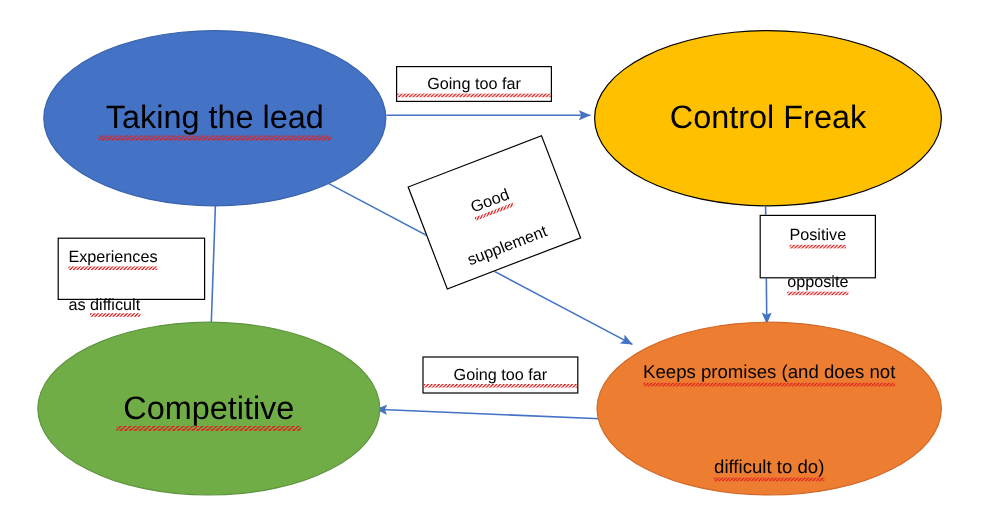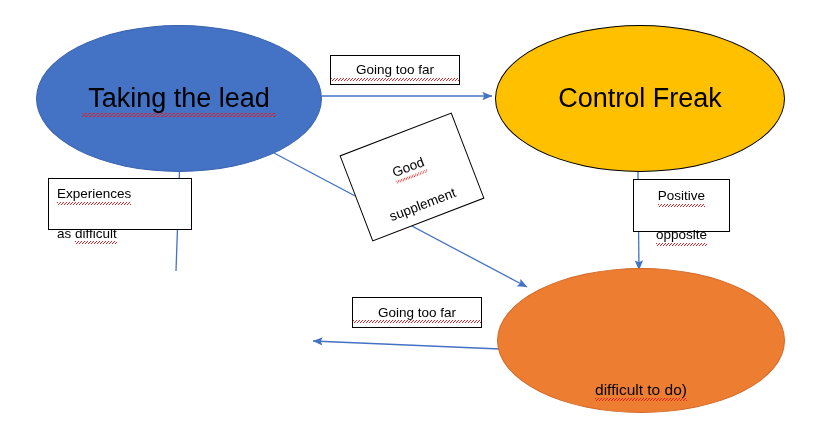--- a/index.html
+++ b/index.html
@@ -112,21 +112,21 @@
     padding: 0 8px;
     width: 100%;
   }
 
   .lab-going-top    { left: 330px; top: 55px;  width: 130px; height: 30px; justify-content: center; }
   .lab-going-top .txt    { text-align: center; padding: 0 4px; }
 
   .lab-going-bottom { left: 352px; top: 297px; width: 130px; height: 31px; justify-content: center; }
   .lab-going-bottom .txt { text-align: center; padding: 0 4px; }
 
-  .lab-experiences  { left: 48px;  top: 178px; width: 144px; height: 52px; }
+  .lab-experiences  { left: 48px;  top: 198px; width: 123px; height: 52px; }
   .lab-experiences .txt  { text-align: left; }
 
   .lab-positive     { left: 633px; top: 179px; width: 97px;  height: 53px; }
   .lab-positive .txt     { text-align: center; }
 
   .lab-good {
     left: 352px; top: 131px; width: 120px; height: 92px;
     transform: rotate(-21deg);
     transform-origin: 50% 50%;
     justify-content: center;
@@ -157,24 +157,27 @@
   </svg>
 
   <div class="node node-blue">
     <span class="label sp">Taking the lead</span>
   </div>
 
   <div class="node node-amber">
     <span class="label">Control Freak</span>
   </div>
 
+  <div class="node node-green">
+    <span class="label sp">Competitive</span>
+  </div>
 
   <div class="node node-orange">
     <span class="label">
-      <br>
+      <span class="sp sp-s">Keeps promises (and does not</span><br>
       <br>
       <span class="sp sp-s">difficult to do)</span>
     </span>
   </div>
 
   <div class="elabel lab-going-top">
     <span class="txt sp sp-s">Going too far</span>
   </div>
 
   <div class="elabel lab-positive">

